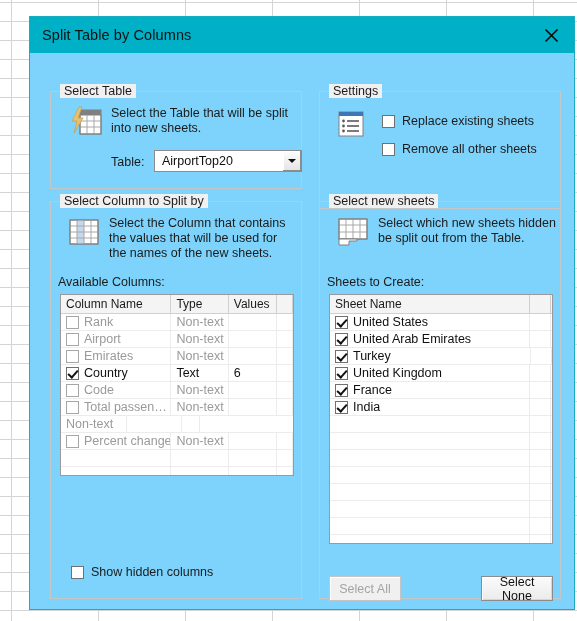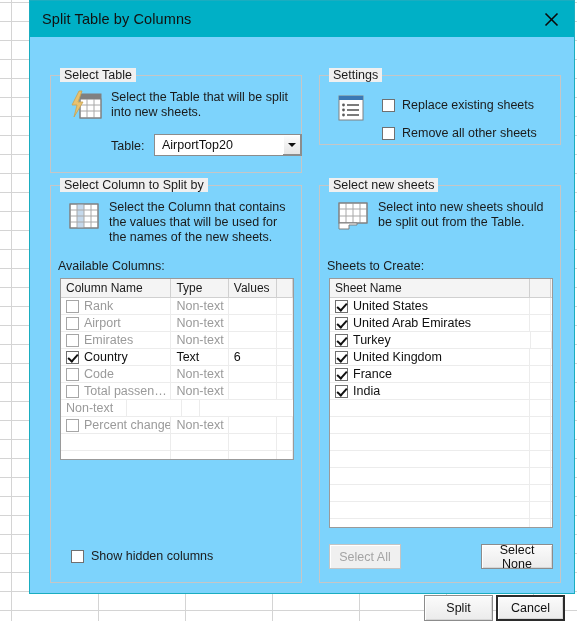--- a/index.html
+++ b/index.html
@@ -29,21 +29,21 @@
     left: 0;
     right: 0;
     height: 1px;
     background: #d4d4d4;
   }
 
   
   #dialog {
     position: absolute;
     left: 29px;
-    top: 0;
+    top: 16px;
     width: 546px;
     height: 594px;
     border: 1px solid #1aadc0;
     background: #f0f0f0;
     box-sizing: border-box;
     display: flex;
     flex-direction: column;
   }
 
   #titlebar {
@@ -234,20 +234,21 @@
     background: linear-gradient(#fbfbfb, #ebebeb);
     border: 1px solid #8c8c8c;
     box-shadow: inset 1px 1px 0 #ffffff, inset -1px -1px 0 #d6d6d6;
     font-size: 12.5px;
     color: #101010;
     display: flex;
     align-items: center;
     justify-content: center;
     cursor: pointer;
     font-family: "Liberation Sans", sans-serif;
+    margin-top: 16px;
   }
   .btn.default {
     border: 2px solid #2b2b2b;
   }
   .btn.disabled {
     color: #a4a4a4;
     background: #f0f0f0;
     border-color: #c4c4c4;
     box-shadow: inset 1px 1px 0 #ffffff;
     cursor: default;
@@ -337,21 +338,21 @@
       <span class="combo-label" style="left:60px; top:63px;">Table:</span>
 
       <div class="combo" style="left:103px; top:58px; width:148px; height:22px;">
         <span class="cval">AirportTop20</span>
         <span class="cbtn">
             <i class="arrow-dn"></i>
           </span>
       </div>
     </fieldset>
 
-    <fieldset class="group" style="left:287px; top:38px; width:242px; height:70px;text-decoration:underline;">
+    <fieldset class="group" style="left:287px; top:38px; width:242px; height:118px;text-decoration:underline;">
       <span class="glabel">Settings</span>
 
       <div class="icon-box" style="left:17px; top:18px;">
         <svg width="28" height="28" viewBox="0 0 28 28">
           <rect x="2" y="2" width="24" height="24" fill="#ffffff" stroke="#808080" stroke-width="1"></rect>
           <rect x="2" y="2" width="24" height="4" fill="#3b78b4"></rect>
           <circle cx="6.5" cy="11" r="1.4" fill="#5a5a5a"></circle>
           <circle cx="6.5" cy="16" r="1.4" fill="#5a5a5a"></circle>
           <circle cx="6.5" cy="21" r="1.4" fill="#5a5a5a"></circle>
           <line x1="10" y1="11" x2="22" y2="11" stroke="#5a5a5a" stroke-width="1.6"></line>
@@ -523,21 +524,21 @@
           <line x1="9" y1="3" x2="9" y2="23" stroke="#a8a8a8" stroke-width="1"></line>
           <line x1="16" y1="3" x2="16" y2="23" stroke="#a8a8a8" stroke-width="1"></line>
           <line x1="23" y1="3" x2="23" y2="23" stroke="#a8a8a8" stroke-width="1"></line>
           <line x1="2" y1="9" x2="30" y2="9" stroke="#a8a8a8" stroke-width="1"></line>
           <line x1="2" y1="16" x2="30" y2="16" stroke="#a8a8a8" stroke-width="1"></line>
           <rect x="2" y="3" width="28" height="20" fill="none" stroke="#808080" stroke-width="1"></rect>
           <path d="M2 23 L2 29 L12 29 L12 25 L20 25 L20 23 Z" fill="#ffffff" stroke="#808080" stroke-width="1"></path>
         </svg>
       </div>
 
-      <div class="desc" style="left:58px; top:14px; width:178px;">Select into new sheets should be split out from the Table.</div>
+      <div class="desc" style="left:58px; top:14px; width:178px;">Select which new sheets hidden be split out from the Table.</div>
 
       <div class="desc" style="left:7px; top:73px;">Sheets to Create:</div>
 
       <div class="listwrap" style="left:9px; top:92px; width:224px; height:250px;">
         <div class="lv-head" id="sheet-head">
             <div class="hc" style="width: 200px;">Sheet Name</div>
             <div class="hc" style="width: 21px;"></div>
           </div>
         <div id="sheet-rows">
             <div class="lv-row">

